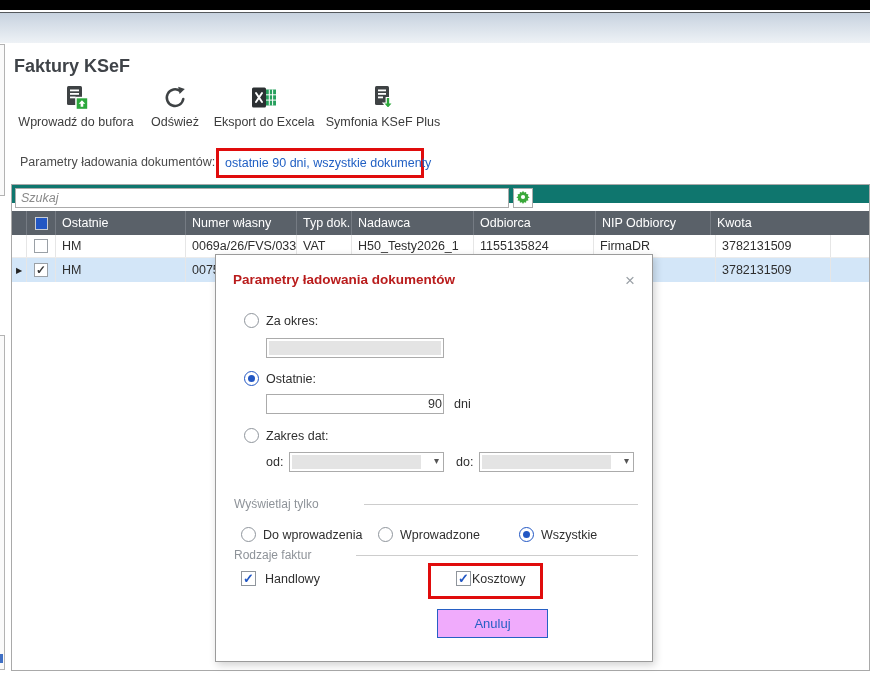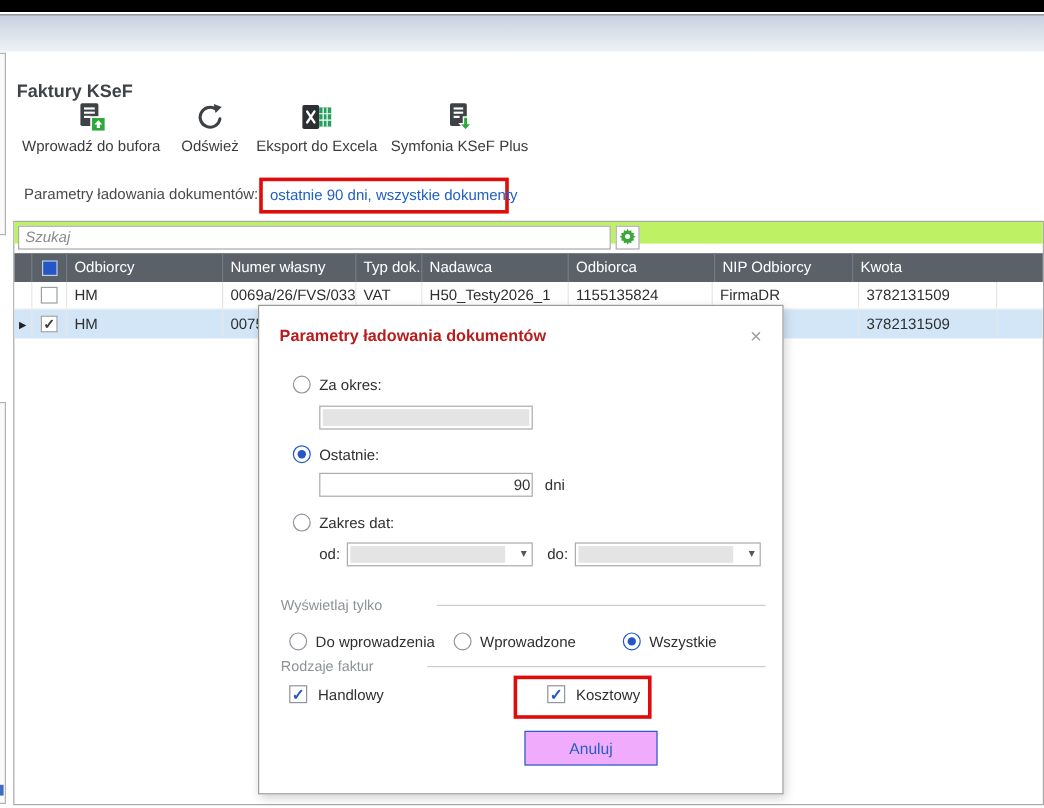--- a/index.html
+++ b/index.html
@@ -13,21 +13,21 @@
   .ribbon   { position:absolute; left:0; top:13px; width:870px; height:30px;
               background:linear-gradient(#c7d2df,#eef2f6); }
 
   
   .left-strip { position:absolute; left:0; width:5px; background:#fafafa;
                 border:1px solid #b3b3b3; border-left:none; }
   .s1 { top:44px; height:152px; }
   .s2 { top:335px; height:335px; }
   .left-blue-dash { position:absolute; left:0; top:654px; width:3px; height:9px; background:#3f6fc4; }
 
-  .page-title { position:absolute; left:14px; top:68px; font-size:15px; font-weight:bold; color:#3f4348; }
+  .page-title { position:absolute; left:14px; top:56px; font-size:18px; font-weight:bold; color:#3f4348; }
 
   
   .toolbar { position:absolute; left:0; top:84px; height:50px; }
   .tb-item { position:absolute; top:0; display:flex; flex-direction:column; align-items:center; cursor:pointer; }
   .tb-i1 { left:10px;  width:132px; }
   .tb-i2 { left:142px; width:66px;  }
   .tb-i3 { left:208px; width:112px; }
   .tb-i4 { left:322px; width:122px; }
   .tb-icon { height:27px; display:flex; align-items:center; justify-content:center; }
   .tb-label { margin-top:4px; font-size:12.5px; color:#3c3c3c; white-space:nowrap; }
@@ -35,21 +35,21 @@
   
   .params-label { position:absolute; left:20px; top:155px; font-size:12.5px; color:#4a4a4a; }
   .params-linkbox { position:absolute; left:216px; top:148px; width:208px; height:30px;
                     border:3px solid #e00c0c; display:flex; align-items:center; z-index:5; }
   .params-link { font-size:12.5px; color:#2160c4; padding-left:6px; text-decoration:none;
                  white-space:nowrap; cursor:pointer; }
 
   
   .grid-panel { position:absolute; left:11px; top:184px; width:859px; height:487px;
                 border:1px solid #a9a9a9; background:#fff; }
-  .search-row { position:absolute; left:0; top:0; width:100%; height:18px; background:#bef264; }
+  .search-row { position:absolute; left:0; top:0; width:100%; height:18px; background:#0f766e; }
   .search-input { position:absolute; left:3px; top:3px; width:494px; height:20px;
                   border:1px solid #ababab; font-size:12.5px; padding:0 5px;
                   font-family:"Liberation Sans", sans-serif; color:#333; }
   .search-input::placeholder { font-style:italic; color:#8a8a8a; }
   .gear-btn { position:absolute; left:501px; top:3px; width:20px; height:20px; background:#fff;
               border:1px solid #ababab; display:flex; align-items:center; justify-content:center;
               cursor:pointer; padding:0; }
 
   .thead { position:absolute; left:0; top:26px; width:100%; height:24px; background:#5a6169;
            display:flex; color:#fff; font-size:12.5px; }
@@ -192,21 +192,21 @@
           </svg>
         </span>
       </button>
     </div>
 
     <div class="thead">
       <div class="c ind"></div>
       <div class="c chk">
         <span class="hdr-checkbox"></span>
       </div>
-      <div class="c zap">Odbiorcy</div>
+      <div class="c zap">Ostatnie</div>
       <div class="c num">Numer własny</div>
       <div class="c typ">Typ dok...</div>
       <div class="c nad">Nadawca</div>
       <div class="c odb">Odbiorca</div>
       <div class="c nipo">NIP Odbiorcy</div>
       <div class="c kwo">Kwota</div>
     </div>
 
     <div class="trow r1">
       <div class="c ind"></div>
@@ -283,19 +283,19 @@
     <span class="dlg-lbl" style="left:325px; top:273px;">Wszystkie</span>
 
     <div class="group-row" style="top:293px;">
       <span class="group-label">Rodzaje faktur</span>
       <span class="group-line"></span>
     </div>
 
     <span class="dchk" style="left:25px; top:316px;">✓</span>
     <span class="dlg-lbl" style="left:49px; top:317px;">Handlowy</span>
     <span class="dchk" style="left:240px; top:316px;">✓</span>
-    <span class="dlg-lbl" style="left:264px; top:317px;">Kosztowy</span>
+    <span class="dlg-lbl" style="left:256px; top:317px;">Kosztowy</span>
     <div class="red-box2"></div>
 
     <button class="btn btn-cancel">Anuluj</button>
   </div>
 
 </div>
 
 </body></html>

